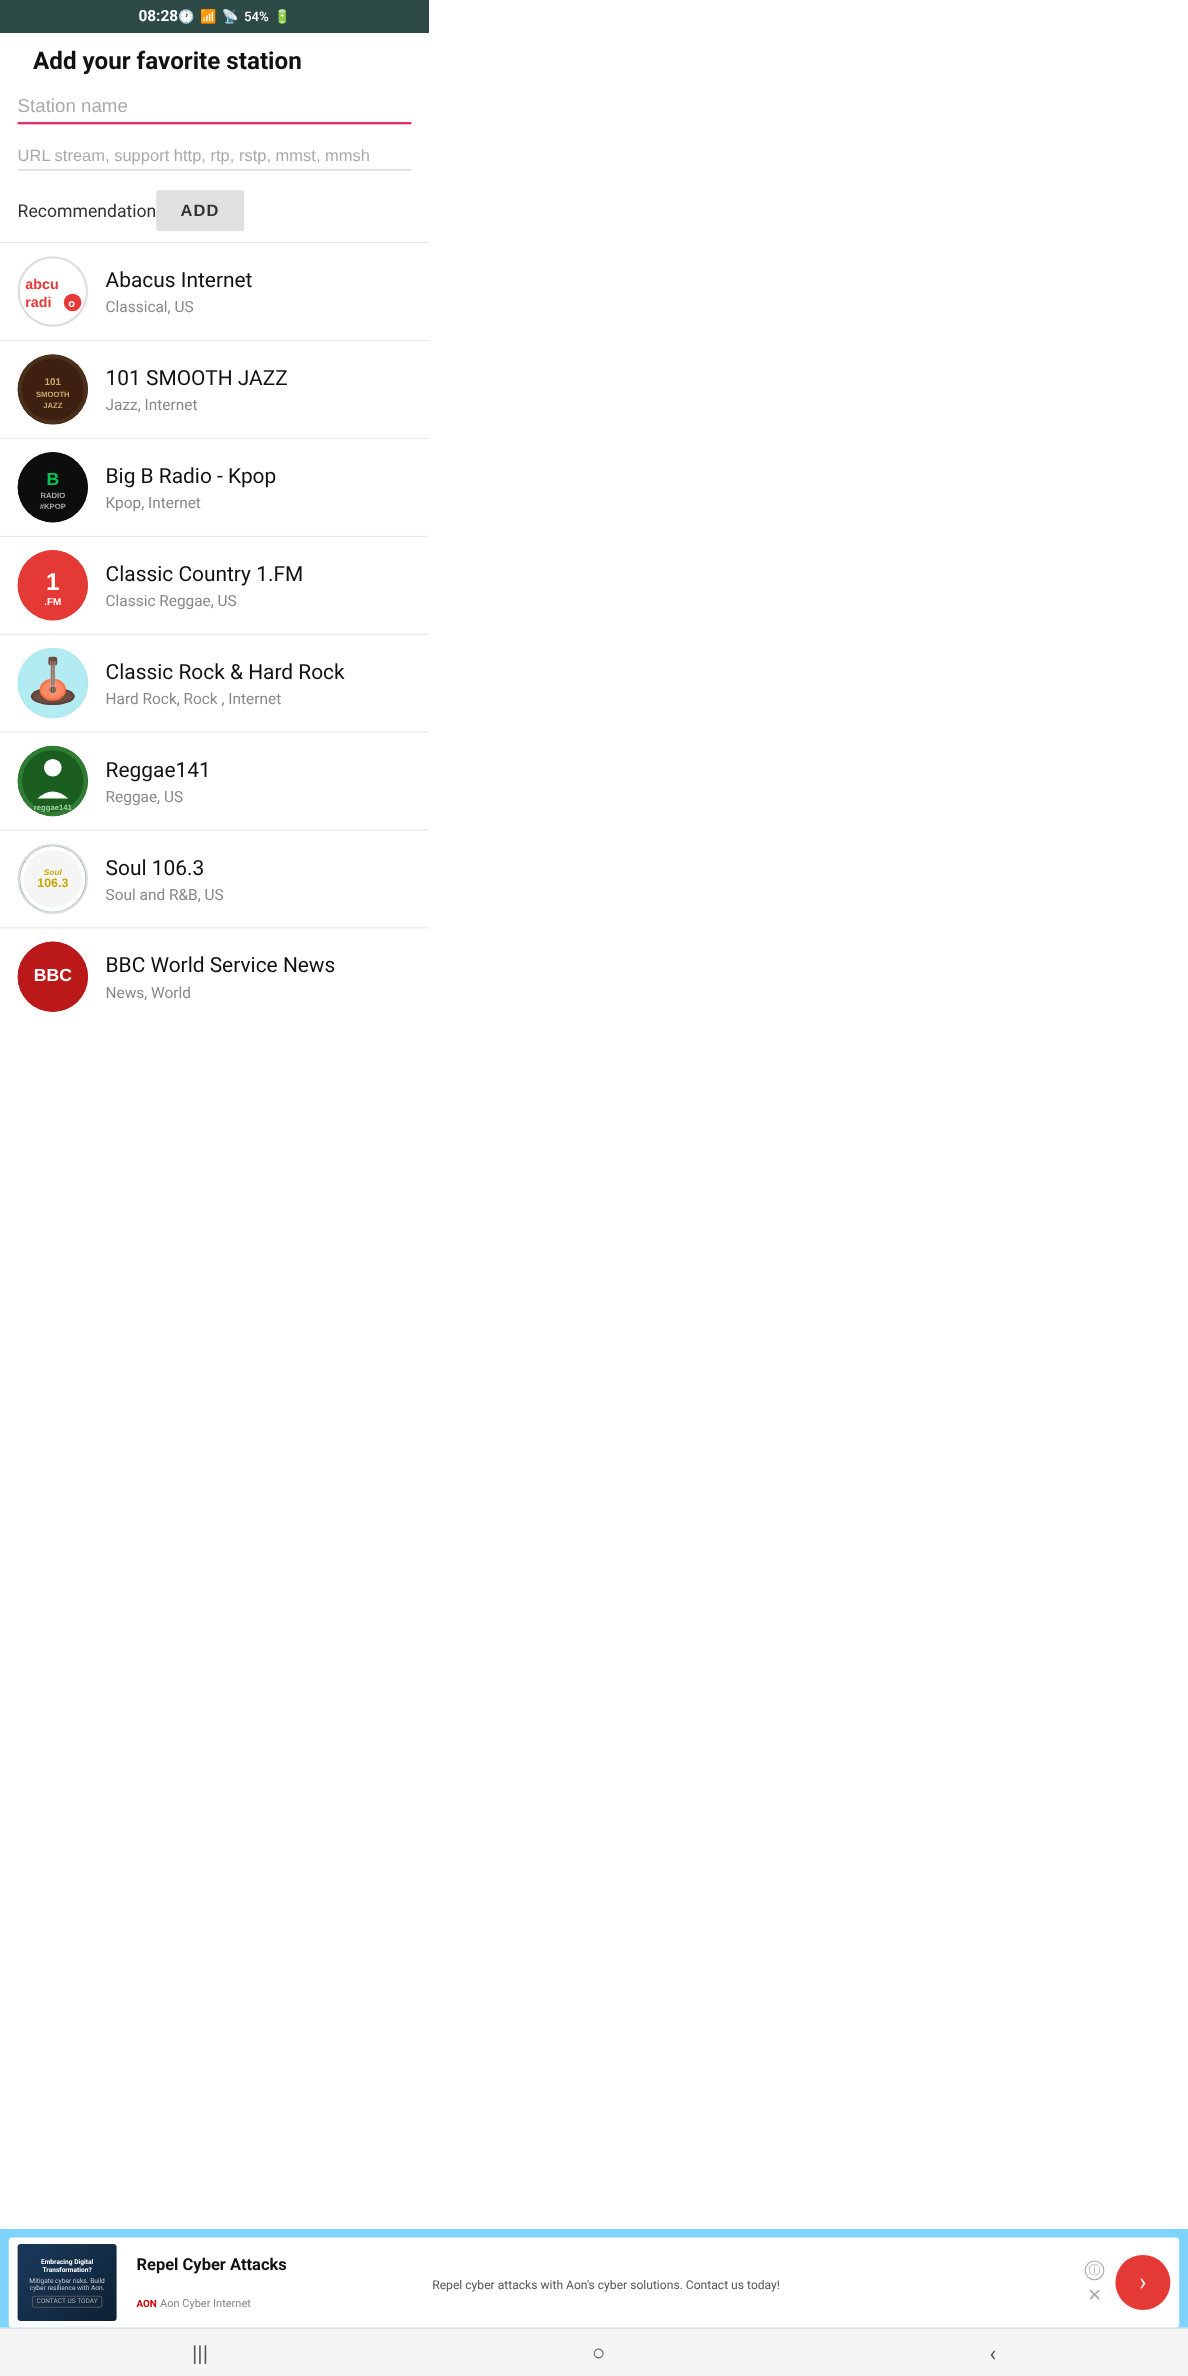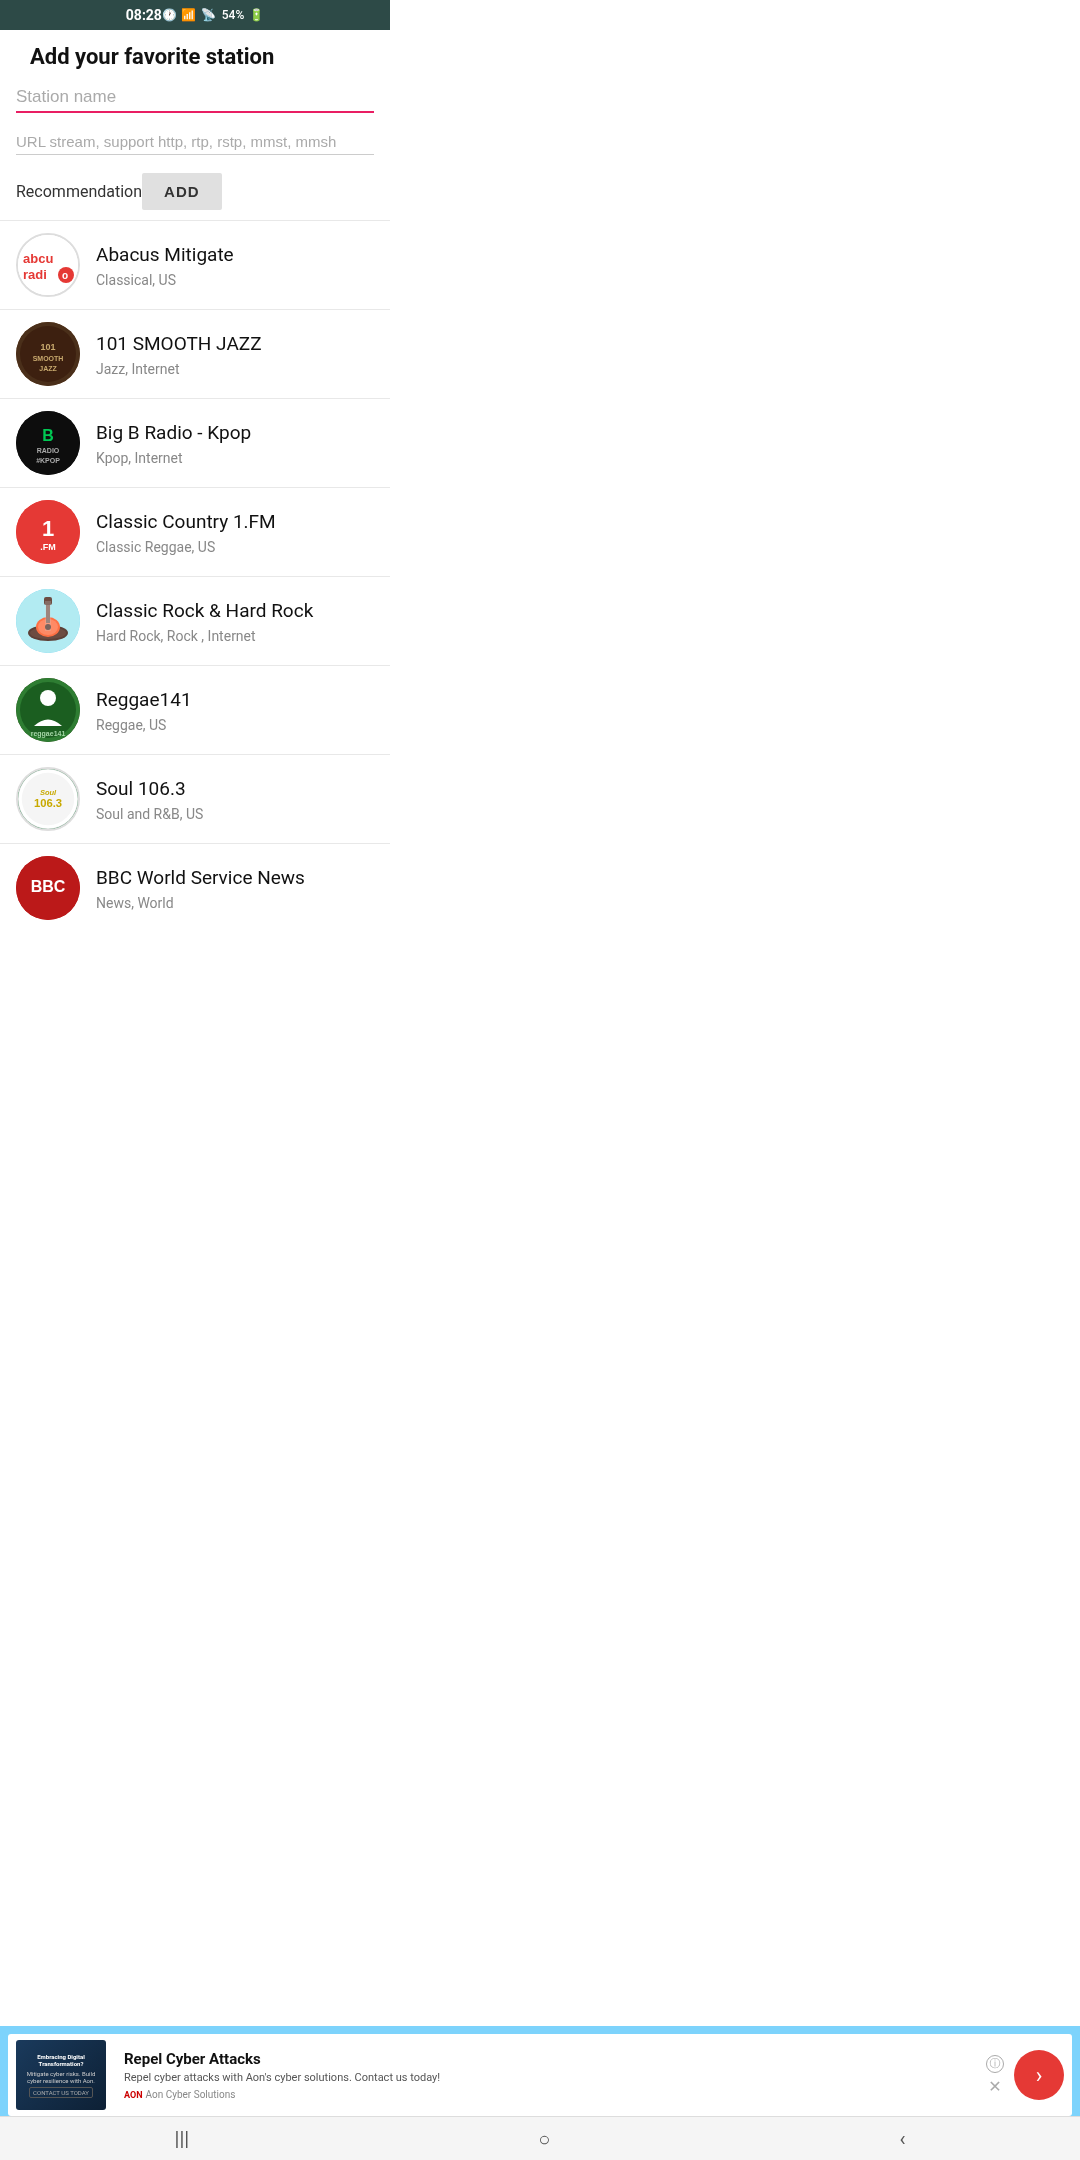--- a/index.html
+++ b/index.html
@@ -302,21 +302,21 @@
         <svg width="60" height="60" viewBox="0 0 60 60">
           <circle cx="30" cy="30" r="30" fill="#fff"></circle>
           <text x="5" y="28" font-family="Arial" font-weight="bold" font-size="13" fill="#e53935">abcu</text>
           <text x="5" y="44" font-family="Arial" font-weight="bold" font-size="13" fill="#e53935">radi</text>
           <circle cx="48" cy="40" r="8" fill="#e53935"></circle>
           <text x="44" y="44" font-family="Arial" font-weight="bold" font-size="10" fill="#fff">o</text>
         </svg>
       </div>
     </div>
     <div class="station-info">
-      <div class="station-name">Abacus Mitigate</div>
+      <div class="station-name">Abacus Internet</div>
       <div class="station-genre">Classical, US</div>
     </div>
   </div>
 
   <div class="station-item">
     <div class="station-logo logo-jazz">
       <svg width="64" height="64" viewBox="0 0 64 64">
         <circle cx="32" cy="32" r="32" fill="#4a2f1a"></circle>
         <circle cx="32" cy="32" r="28" fill="#3d2010"></circle>
         <text x="32" y="28" text-anchor="middle" font-family="Arial" font-weight="bold" font-size="9" fill="#c8a96e">101</text>
@@ -438,24 +438,24 @@
   <div style="display:flex;align-items:center;width:100%;background:#fff;padding:6px 8px;border-radius:3px;position:relative;">
 
     <div class="ad-image">
       <div class="ad-img-title" style="color:#fff;font-size:6px;font-weight:bold;margin-bottom:3px;">Embracing Digital Transformation?</div>
       <div style="font-size:6px;color:#ccc;">Mitigate cyber risks. Build cyber resilience with Aon.</div>
       <div style="font-size:6px;color:#aaa;margin-top:3px;border:1px solid #555;padding:1px 3px;border-radius:2px;">CONTACT US TODAY</div>
     </div>
 
     <div class="ad-content" style="flex:1;padding:0 8px;">
       <div style="font-size:15px;font-weight:bold;color:#111;line-height:1.2;">Repel Cyber Attacks</div>
-      <div style="font-size:11px;color:#555;margin-top:3px;line-height:1.3;">Repel cyber attacks with Aon's cyber solutions. Contact us today!</div>
+      <div style="font-size:11px;color:#555;margin-top:3px;line-height:1.3;text-align:center;">Repel cyber attacks with Aon's cyber solutions. Contact us today!</div>
       <div style="font-size:10px;color:#888;margin-top:4px;display:flex;align-items:center;gap:3px;">
         <span style="font-size:9px;font-weight:bold;color:#c00;">AON</span>
-        <span>Aon Cyber Solutions</span>
+        <span>Aon Cyber Internet</span>
       </div>
     </div>
 
     <div style="display:flex;flex-direction:column;align-items:center;gap:4px;margin-right:4px;">
       <span style="width:18px;height:18px;border-radius:50%;border:1px solid #aaa;display:flex;align-items:center;justify-content:center;font-size:11px;color:#aaa;cursor:pointer;">ⓘ</span>
       <span style="font-size:16px;color:#aaa;cursor:pointer;">✕</span>
     </div>
 
     <div class="ad-arrow-btn">›</div>
   </div>

